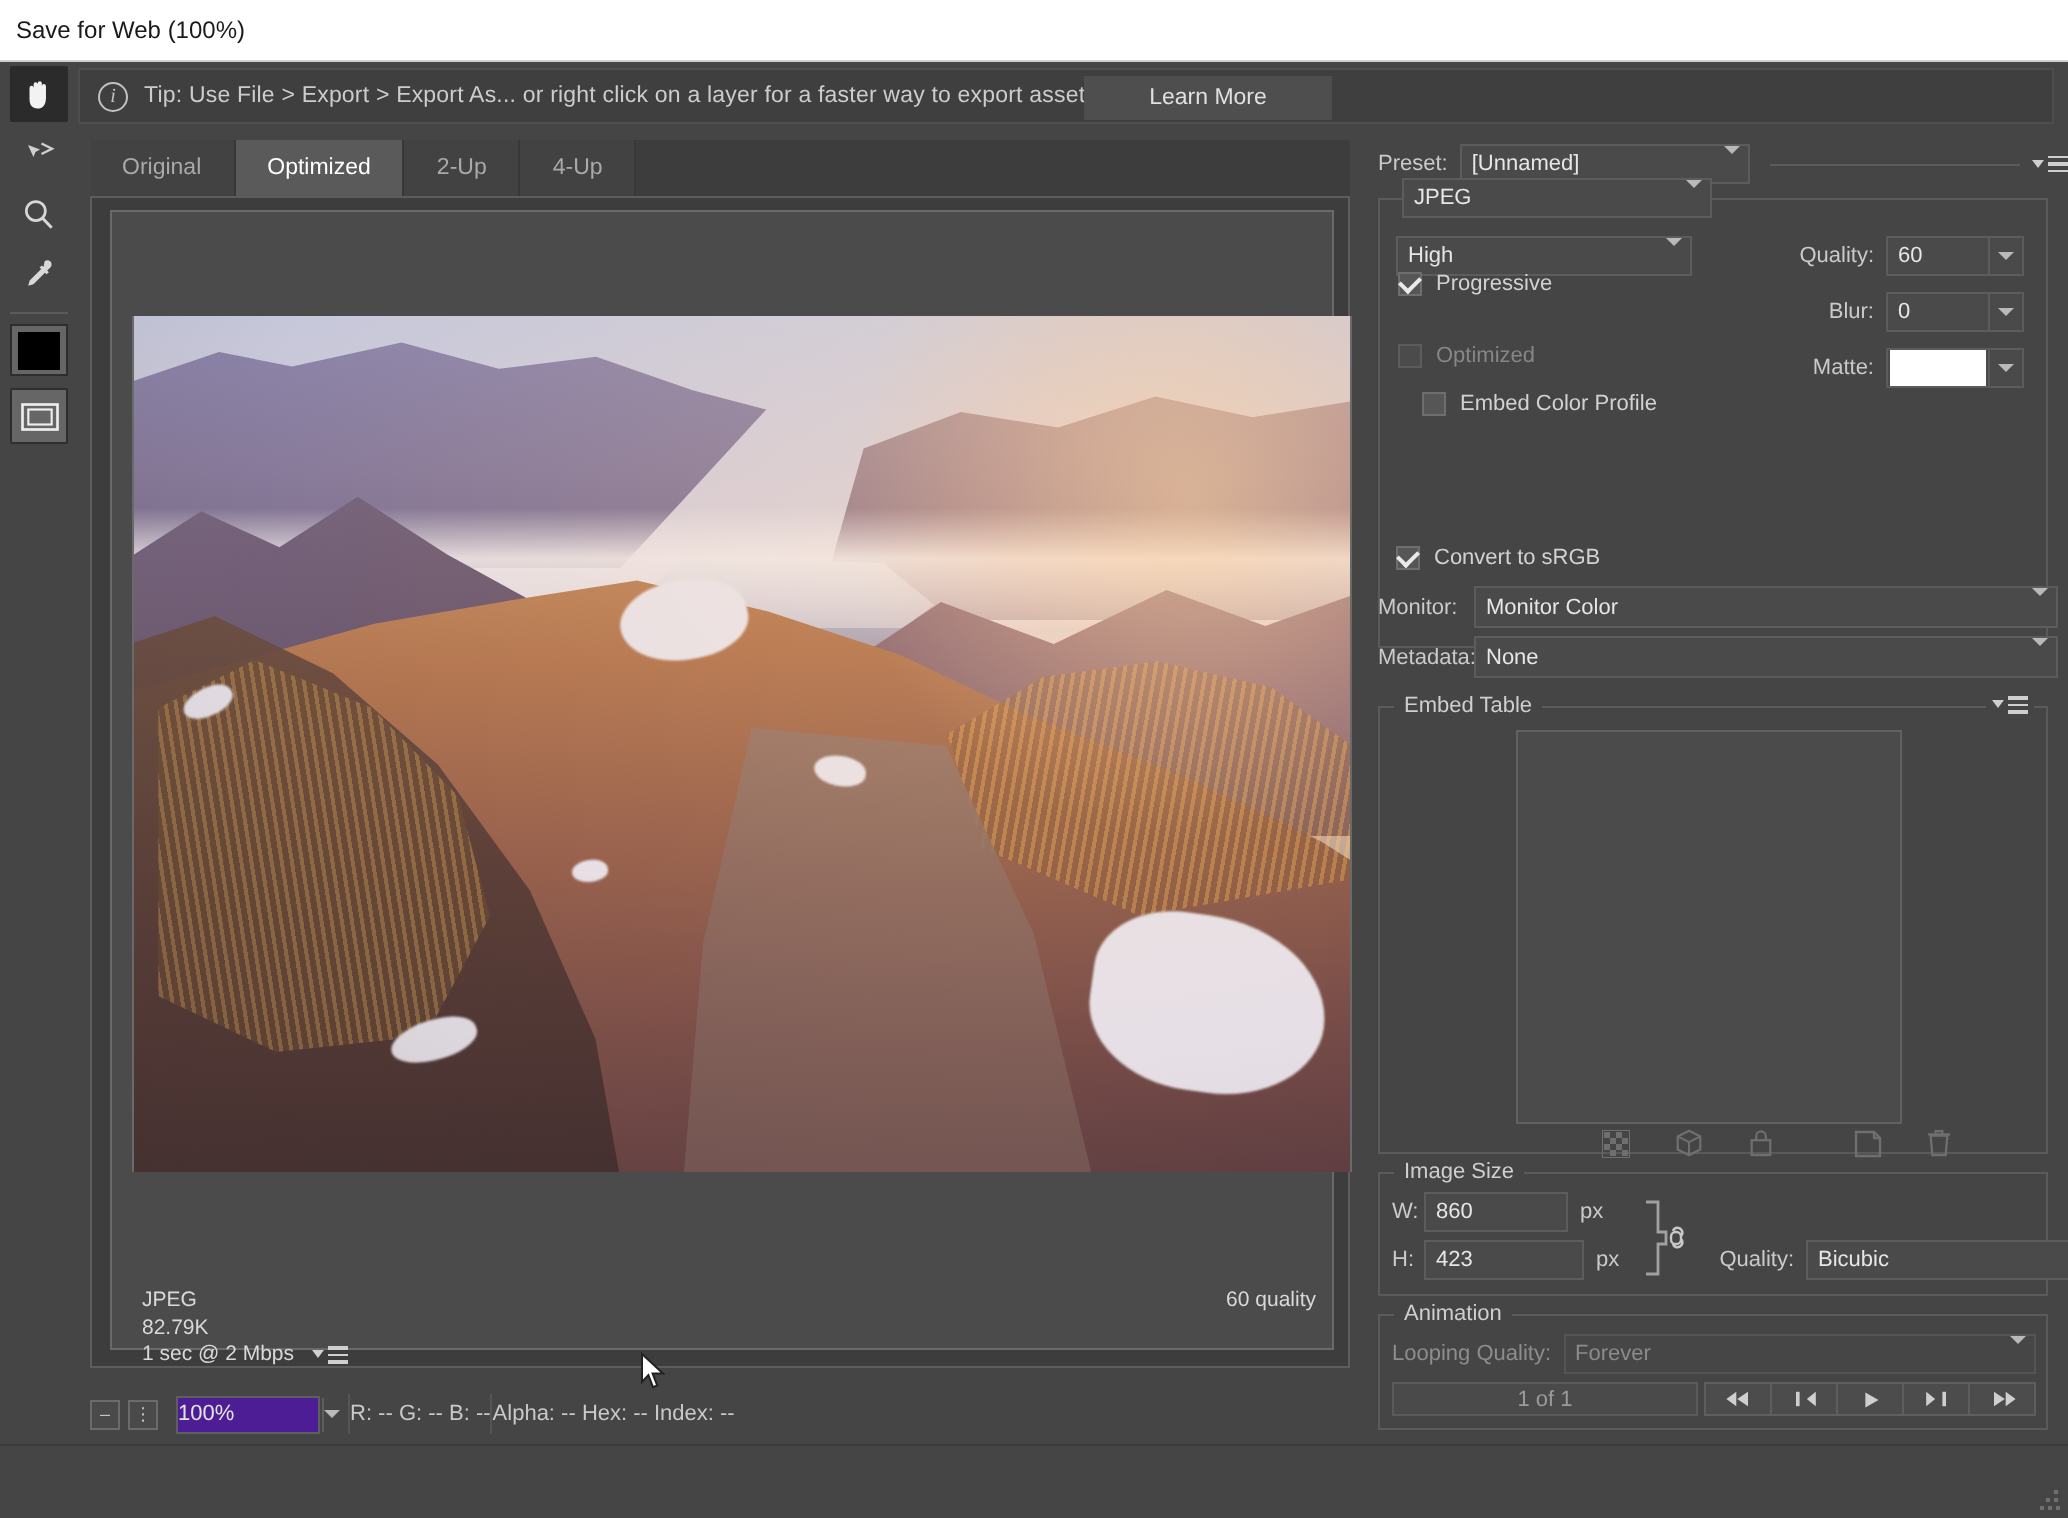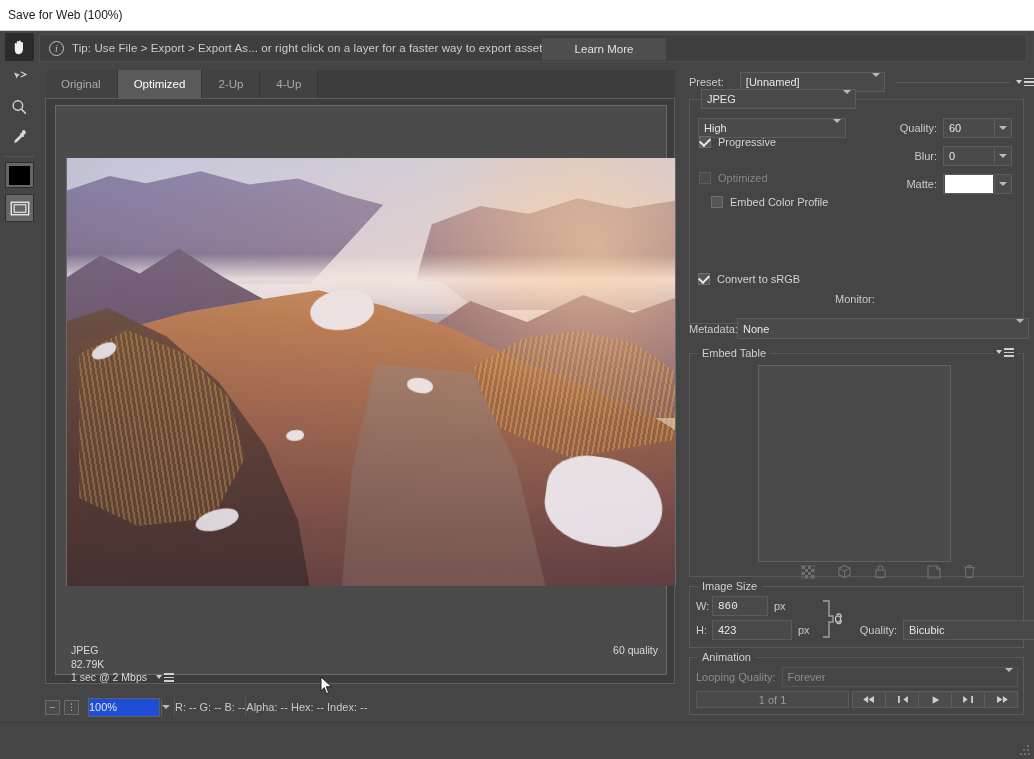--- a/index.html
+++ b/index.html
@@ -185,21 +185,21 @@
   .flyout .lines { display:flex; flex-direction:column; gap:2px; }
   .flyout .lines i { display:block; width:10px; height:1.5px; background:#cfcfcf; }
 
   
   .statusrow {
     position: absolute; left: 45px; top: 694px; width: 630px; height: 26px;
     display: flex; align-items: center;
   }
   .sq-btn { width:15px;height:15px;border:1px solid #6b6b6b;background:#4a4a4a;display:flex;align-items:center;justify-content:center;color:#c4c4c4;font-size:9px;}
   .zoom-combo {
-    margin-left: 9px; width: 72px; height: 19px; background:#1d4ed8; border:1px solid #5e5e5e;
+    margin-left: 9px; width: 72px; height: 19px; background:#4c1d95; border:1px solid #5e5e5e;
     display:flex; align-items:center;gap:44px;
   }
   .zoom-val { flex:1; text-align:center; font-size:11px; color:#e2e2e2; }
   .zoom-arrow { width:18px; height:17px; display:flex; align-items:center; justify-content:center; border-left:1px solid #5e5e5e; }
   .readout { font-size:11px; color:#c9c9c9; }
   .rd-sep { width:1px; height:20px; background:#555; margin:0 0 0 0; }
 
   
   .rightpanel { position:absolute; left:683px; top:62px; width:351px; height:660px; }
   .row { display:flex; align-items:center;justify-content:center; }
@@ -378,21 +378,21 @@
       <span class="readout">Alpha: --</span>
       <span class="readout">Hex: --</span>
       <span class="readout">Index: --</span>
     </div>
   </div>
 
   <div class="rightpanel">
 
     <div class="row" style="position:absolute;left:6px;top:10px;width:345px;">
       <span class="lbl">Preset:</span>
-      <div class="sel-box" style="width:145px;margin-left:16px;">
+      <div class="sel-box" style="width:145px;margin-left:6px;">
         <span>[Unnamed]</span>
         <span class="cv"><span class="chev"></span></span>
       </div>
       <div style="flex:1;height:1px;background:#5a5a5a;margin:0 6px 0 10px;"></div>
       <span class="flyout">
         <span class="tri"></span>
           <span class="lines">
             <i></i>
             <i></i>
             <i></i>
@@ -455,20 +455,24 @@
       </div>
     </div>
 
     <div class="row" style="position:absolute;left:15px;top:211px;">
       <span class="cbx on"></span>
       <span class="ck-label">Convert to sRGB</span>
     </div>
 
     <div class="row" style="position:absolute;left:6px;top:231px;width:340px;">
       <span class="lbl" style="width:48px;">Monitor:</span>
+      <div class="sel-box" style="flex:1;height:21px;">
+        <span>Monitor Color</span>
+        <span class="cv"><span class="chev"></span></span>
+      </div>
     </div>
 
     <div class="row" style="position:absolute;left:6px;top:256px;width:340px;">
       <span class="lbl" style="width:48px;">Metadata:</span>
       <div class="sel-box" style="flex:1;height:21px;">
         <span>None</span>
         <span class="cv"><span class="chev"></span></span>
       </div>
     </div>
 
@@ -523,21 +527,21 @@
             </svg>
         </span>
       </div>
     </div>
 
     <div class="groupbox" style="left:6px;top:524px;width:335px;height:62px;">
       <div class="group-title">Image Size</div>
 
       <div class="row" style="position:absolute;left:6px;top:9px;">
         <span class="lbl" style="width:16px;">W:</span>
-        <div class="field" style="width:56px;font-family:Liberation Mono, monospace;">
+        <div class="field" style="width:72px;">
           <span>860</span>
         </div>
         <span class="lbl" style="margin-left:6px;">px</span>
       </div>
       <div class="row" style="position:absolute;left:6px;top:33px;">
         <span class="lbl" style="width:16px;">H:</span>
         <div class="field" style="width:80px;">
           <span>423</span>
         </div>
         <span class="lbl" style="margin-left:6px;">px</span>

